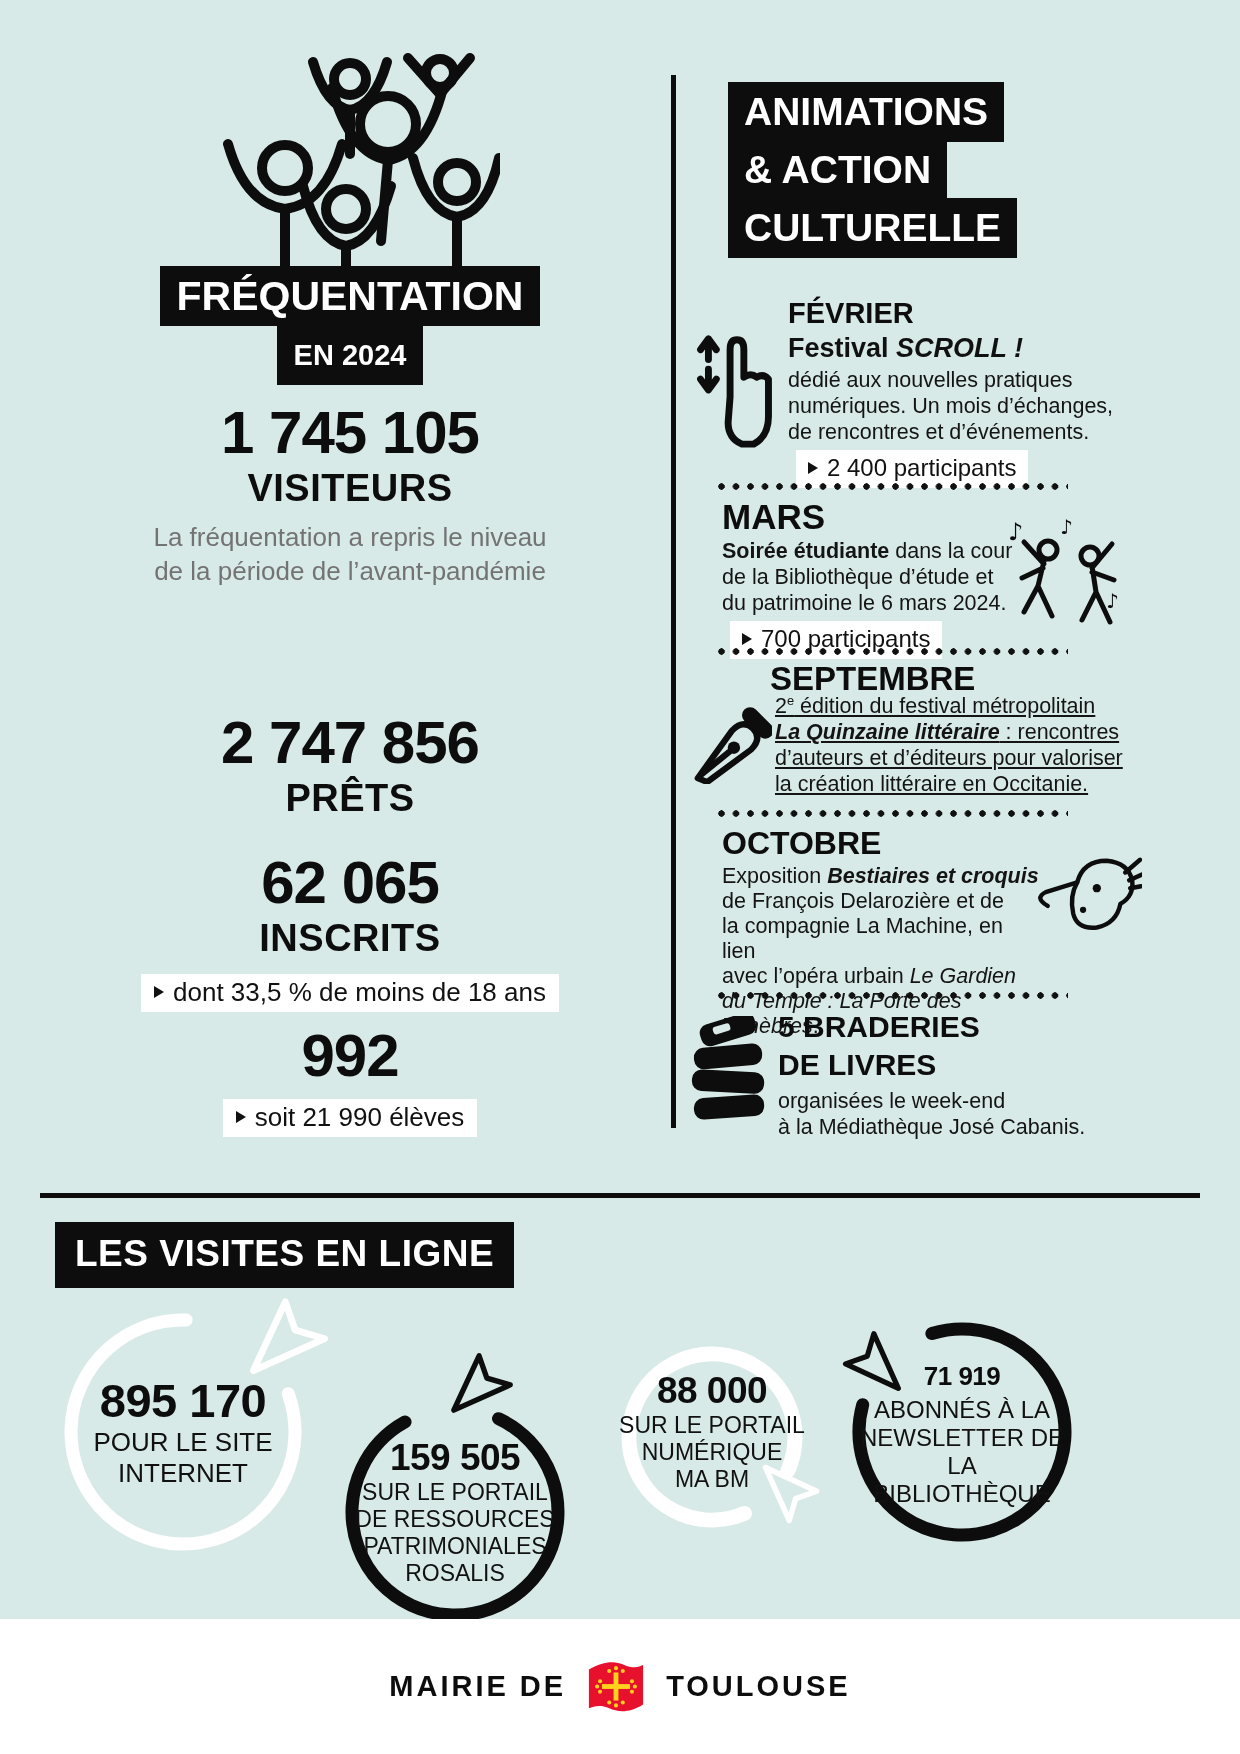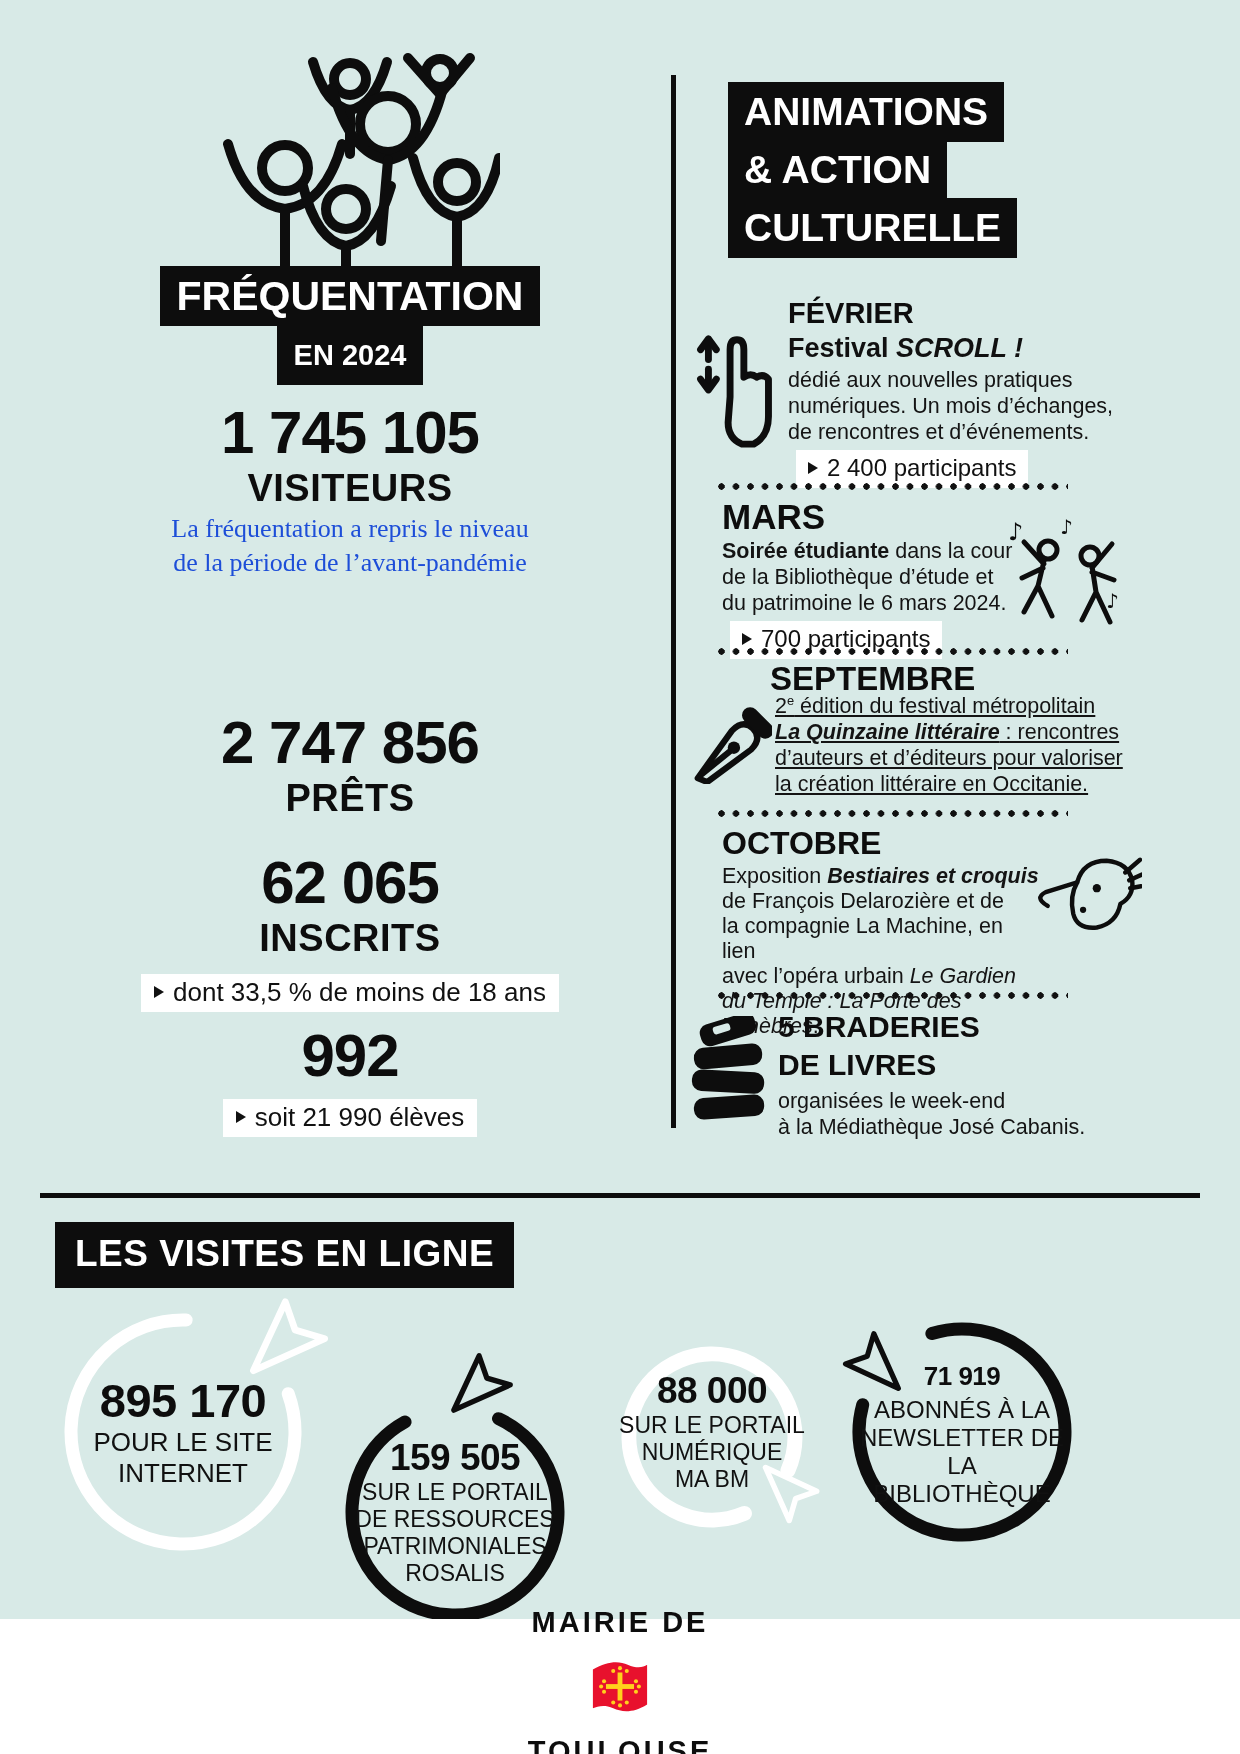--- a/index.html
+++ b/index.html
@@ -7,36 +7,36 @@
   .page{position:relative;width:1240px;height:1754px;background:#d8eae7;overflow:hidden;}
   .abs{position:absolute;}
   .center{text-align:center;}
   .black-box{background:#0d0d0d;color:#fff;display:inline-block;padding:7px 17px;font-weight:700;}
   .hl{background:#fff;display:inline-block;padding:3px 13px 5px;white-space:nowrap;}
   .tri{display:inline-block;width:0;height:0;border-left:10px solid #111;border-top:6px solid transparent;border-bottom:6px solid transparent;margin-right:9px;vertical-align:middle;position:relative;top:-2px;}
   .big-num{font-weight:700;font-size:60px;line-height:62px;letter-spacing:-1px;color:#0d0d0d;}
   .stat-label{font-weight:700;font-size:38px;line-height:48px;letter-spacing:.5px;color:#0d0d0d;}
   .bullets{font-size:26px;line-height:30px;margin-top:6px;}
   .bullets .hl{margin-top:6px;}
-  .note{font-size:26px;line-height:34px;color:#1d4ed8;font-family:Liberation Serif, serif;}
+  .note{font-size:26px;line-height:34px;margin-top:8px;color:#737373;}
   .vline{width:5px;background:#0d0d0d;}
   .hline{height:5px;background:#0d0d0d;}
   .dots{height:7px;background-image:radial-gradient(circle at 3.5px 3.5px,#111 3px,rgba(0,0,0,0) 3.4px);background-size:14.5px 7px;background-repeat:repeat-x;}
   .anim-title .black-box{font-size:39px;line-height:44px;padding:8px 16px;display:table;}
   .month{font-weight:700;font-size:32px;line-height:38px;color:#0d0d0d;}
   .evt-sub{font-weight:700;font-size:27px;line-height:32px;}
   .evt-body{font-size:21.5px;line-height:26px;color:#141414;}
   .evt-hl{font-weight:400;font-size:24px;margin-top:5px;padding-left:8px;}
   .evt-hl .hl{padding:4px 12px 6px;}
   .banner{background:#0d0d0d;color:#fff;font-weight:700;font-size:37px;padding:11px 20px 13px;display:inline-block;letter-spacing:.5px;}
   .ring-wrap{position:absolute;}
   .ring-text{position:absolute;inset:0;display:flex;flex-direction:column;align-items:center;justify-content:center;text-align:center;}
   .ring-val{font-weight:700;color:#0d0d0d;letter-spacing:-.5px;}
   .ring-label{font-size:24px;line-height:29px;color:#111;}
-  .footer{position:absolute;left:0;top:1619px;width:1240px;height:135px;background:#ffffff;display:flex;align-items:center;justify-content:center;gap:18px;flex-direction:column;}
+  .footer{position:absolute;left:0;top:1619px;width:1240px;height:135px;background:#ffffff;display:flex;align-items:center;justify-content:center;gap:18px;}
   .brand{font-weight:700;font-size:29px;letter-spacing:3px;color:#0d0d0d;}
   sup{font-size:60%;}
 </style>
 </head>
 <body>
 
 <div class="page">
 
   <div class="abs" style="left:200px;top:46px;width:300px;height:222px;">
     <svg width="300" height="222" viewBox="0 0 300 222">

